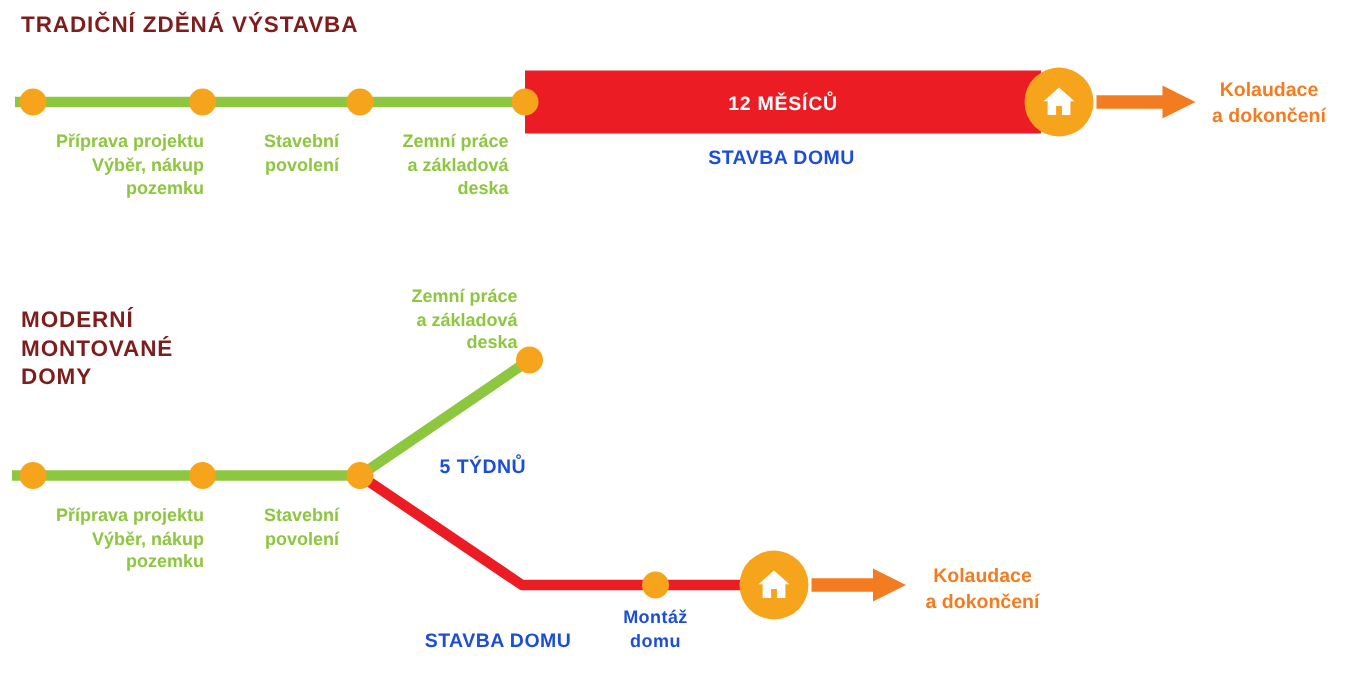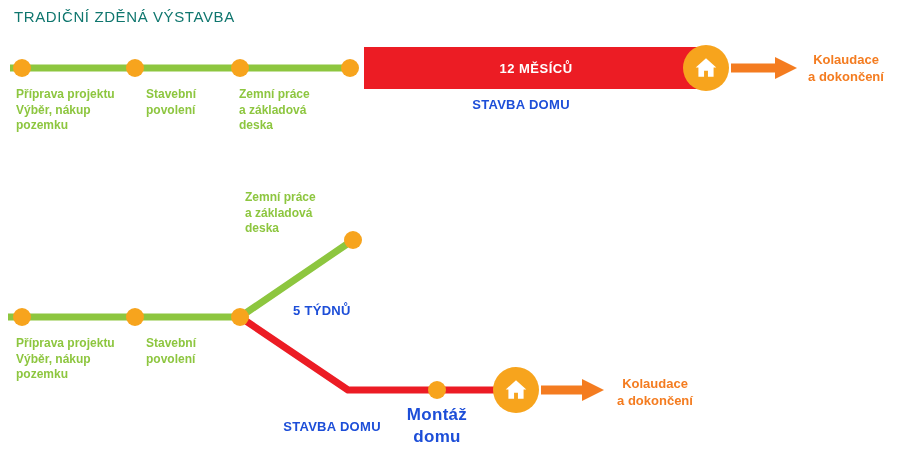--- a/index.html
+++ b/index.html
@@ -8,32 +8,32 @@
   #canvas {
     position: relative;
     width: 900px;
     height: 457px;
     background: #ffffff;
     overflow: hidden;
   }
   .title {
     position: absolute;
     font-size: 15px;
-    font-weight: normal;
-    color: #0f766e;
+    font-weight: bold;
+    color: #7f1d1d;
     letter-spacing: 0.6px;
     white-space: pre-line;
     line-height: 1.25;
   }
   .green-label {
     position: absolute;
     color: #8dc63f;
     font-size: 12px;
     font-weight: bold;
-    text-align: left;
+    text-align: right;
     white-space: pre-line;
     line-height: 1.3;
   }
   .red-label {
     position: absolute;
     color: #1d4ed8;
     font-size: 13px;
     font-weight: bold;
     letter-spacing: 0.3px;
   }
@@ -50,21 +50,21 @@
   .dot {
     position: absolute;
     width: 18px;
     height: 18px;
     border-radius: 50%;
     background: #f7a41d;
     z-index: 3;
   }
   .red-bar {
     position: absolute;
-    left: 364px; top: 47px;
+    left: 350px; top: 47px;
     width: 344px; height: 42px;
     background: #ec1c24;
     display: flex;
     align-items: center;
     justify-content: center;
     color: #ffffff;
     font-size: 13px;
     font-weight: bold;
     letter-spacing: 0.5px;
     z-index: 2;
@@ -127,20 +127,23 @@
 povolení</div>
   <div class="green-label" style="left:239px; top:87px; width:100px;">Zemní práce
 a základová
 deska</div>
 
   <div class="red-label" style="left:446px; top:97px; width:150px; text-align:center;">STAVBA DOMU</div>
 
   <div class="orange-label" style="left:790px; top:52px; width:112px;">Kolaudace
 a dokončení</div>
 
+  <h1 class="title" style="left:14px; top:205px;">MODERNÍ
+MONTOVANÉ
+DOMY</h1>
 
   <div class="dot" style="left:13px; top:308px;"></div>
   <div class="dot" style="left:126px; top:308px;"></div>
   <div class="dot" style="left:231px; top:308px;"></div>
   <div class="dot" style="left:344px; top:231px;"></div>
   <div class="dot" style="left:428px; top:381px;"></div>
 
   <div class="house-circle" style="left:493px; top:367px;">
     <svg width="26" height="26" viewBox="0 0 24 24">
       <path d="M12 3 L21.5 11.5 H19 V20 H13.8 V14.5 H10.2 V20 H5 V11.5 H2.5 Z" fill="#ffffff"></path>
@@ -151,21 +154,21 @@
 Výběr, nákup
 pozemku</div>
   <div class="green-label" style="left:146px; top:336px; width:80px;">Stavební
 povolení</div>
   <div class="green-label" style="left:245px; top:190px; width:100px;">Zemní práce
 a základová
 deska</div>
 
   <div class="red-label" style="left:293px; top:303px;">5 TÝDNŮ</div>
 
-  <div class="red-label centered" style="left:397px; top:404px; width:80px; font-size:17px;">Montáž
+  <div class="red-label centered" style="left:397px; top:404px; width:80px; font-size:12px;">Montáž
 domu</div>
 
   <div class="red-label" style="left:257px; top:419px; width:150px; text-align:center;">STAVBA DOMU</div>
 
   <div class="orange-label" style="left:599px; top:376px; width:112px;">Kolaudace
 a dokončení</div>
 
 </div>
 
 </body></html>

